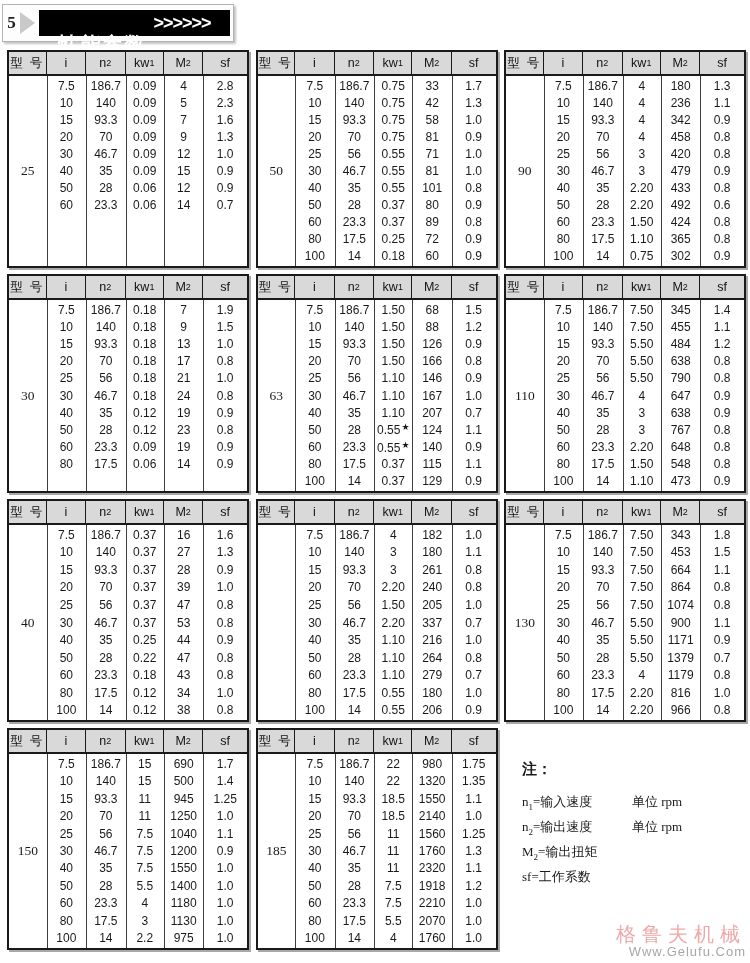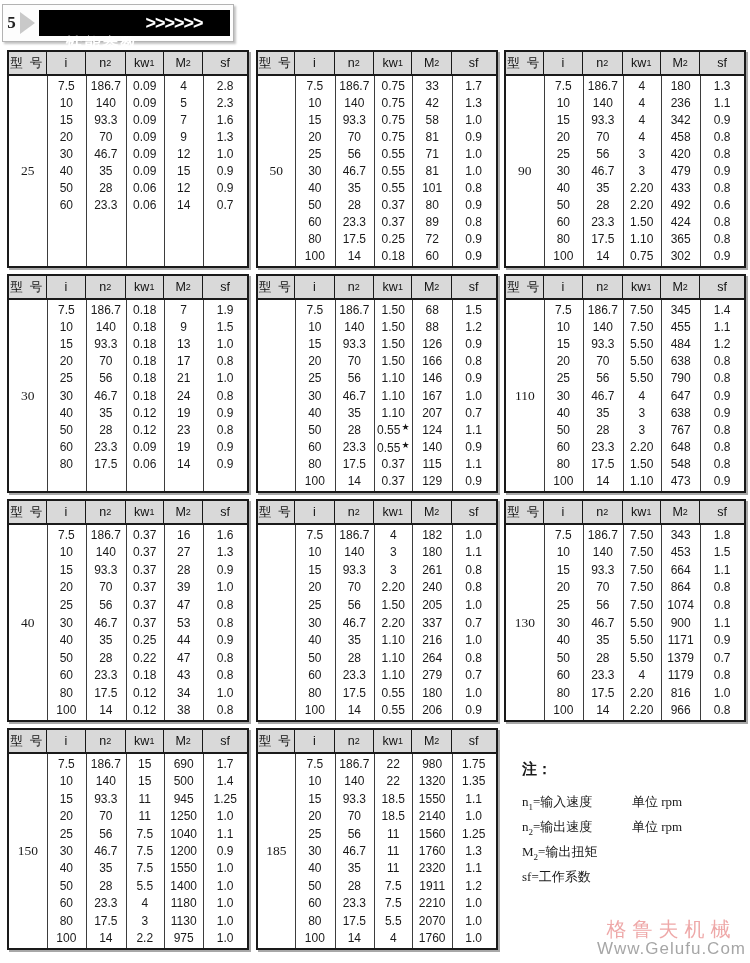--- a/index.html
+++ b/index.html
@@ -8,21 +8,21 @@
 
   
   .banner{position:absolute;left:2px;top:4px;width:230px;height:36px;background:#fdfdfd;
           border:1px solid #b3b3b3;box-shadow:1.5px 2px 2px #c4c4c4;display:flex;align-items:center;}
   .page-num{font-family:"Liberation Serif",serif;font-size:17px;font-weight:bold;color:#222;
             width:17px;text-align:center;flex:0 0 auto;}
   .tri{width:0;height:0;border-left:15px solid #c9c9c9;border-top:11px solid transparent;
        border-bottom:11px solid transparent;margin-right:4px;flex:0 0 auto;}
   .title-box{background:#000;color:#fff;height:26px;flex:1;margin-right:3px;display:flex;
              align-items:center;justify-content:center;font-weight:bold;}
-  .title-text{font-family:Liberation Mono, monospace;font-size:16px;letter-spacing:2px;margin-top:42px;}
+  .title-text{font-family:Liberation Mono, monospace;font-size:20px;letter-spacing:2px;margin-top:42px;}
   .title-arrows{font-family:"Liberation Sans",sans-serif;font-size:18px;font-weight:bold;
                 margin-left:7px;letter-spacing:-1px;}
 
   
   .grid{position:absolute;left:7px;top:50px;width:739px;display:grid;
         grid-template-columns:242px 242px 242px;grid-template-rows:218px 219px 223px 222px;
         row-gap:6px;justify-content:space-between;}
   .tcell{border:2px solid #1a1a1a;background:#fff;box-shadow:2px 2px 0 #a8a8a8;
          display:flex;flex-direction:column;box-sizing:border-box;}
   .thead{display:flex;height:22px;flex:0 0 auto;background:#d9d9d9;
@@ -50,21 +50,21 @@
          font-family:"Liberation Serif","DejaVu Serif",serif;}
   .note-title{font-size:15px;font-weight:bold;margin-bottom:14px;}
   .note-line{display:flex;font-size:13px;margin-bottom:7px;color:#1a1a1a;}
   .note-term{width:110px;flex:0 0 auto;}
   .note-unit{white-space:nowrap;}
 
   
   .wm{position:absolute;right:4px;bottom:4px;text-align:center;line-height:1.1;}
   .wm-cn{font-family:"Liberation Serif","DejaVu Serif",serif;font-size:20px;letter-spacing:6px;
          color:rgba(224,96,96,0.55);}
-  .wm-url{font-size:17px;color:rgba(150,150,150,0.85);letter-spacing:1px;text-align:right;}
+  .wm-url{font-size:13px;color:rgba(150,150,150,0.85);letter-spacing:1px;text-align:right;}
 </style>
 </head>
 <body>
 
 <div class="page">
 
   <div class="banner">
     <span class="page-num">5</span>
     <span class="tri"></span>
     <span class="title-box">
@@ -483,20 +483,21 @@
           <div class="th c3">kw<sub>1</sub></div>
           <div class="th c4">M<sub>2</sub></div>
           <div class="th c5">sf</div>
         </div>
         <div class="tbody">
           <div class="vline" style="left: 15.8%;"></div>
           <div class="vline" style="left: 32.4%;"></div>
           <div class="vline" style="left: 49%;"></div>
           <div class="vline" style="left: 65.1%;"></div>
           <div class="vline" style="left: 81.7%;"></div>
+          <div class="model">63</div>
           <div class="rows">
             <div class="drow">
               <div class="dcell c0"></div>
               <div class="dcell c1">7.5</div>
               <div class="dcell c2">186.7</div>
               <div class="dcell c3">1.50</div>
               <div class="dcell c4">68</div>
               <div class="dcell c5">1.5</div>
             </div>
             <div class="drow">
@@ -1192,21 +1193,21 @@
               <div class="dcell c2">35</div>
               <div class="dcell c3">11</div>
               <div class="dcell c4">2320</div>
               <div class="dcell c5">1.1</div>
             </div>
             <div class="drow">
               <div class="dcell c0"></div>
               <div class="dcell c1">50</div>
               <div class="dcell c2">28</div>
               <div class="dcell c3">7.5</div>
-              <div class="dcell c4">1911</div>
+              <div class="dcell c4">1918</div>
               <div class="dcell c5">1.2</div>
             </div>
             <div class="drow">
               <div class="dcell c0"></div>
               <div class="dcell c1">60</div>
               <div class="dcell c2">23.3</div>
               <div class="dcell c3">7.5</div>
               <div class="dcell c4">2210</div>
               <div class="dcell c5">1.0</div>
             </div>

